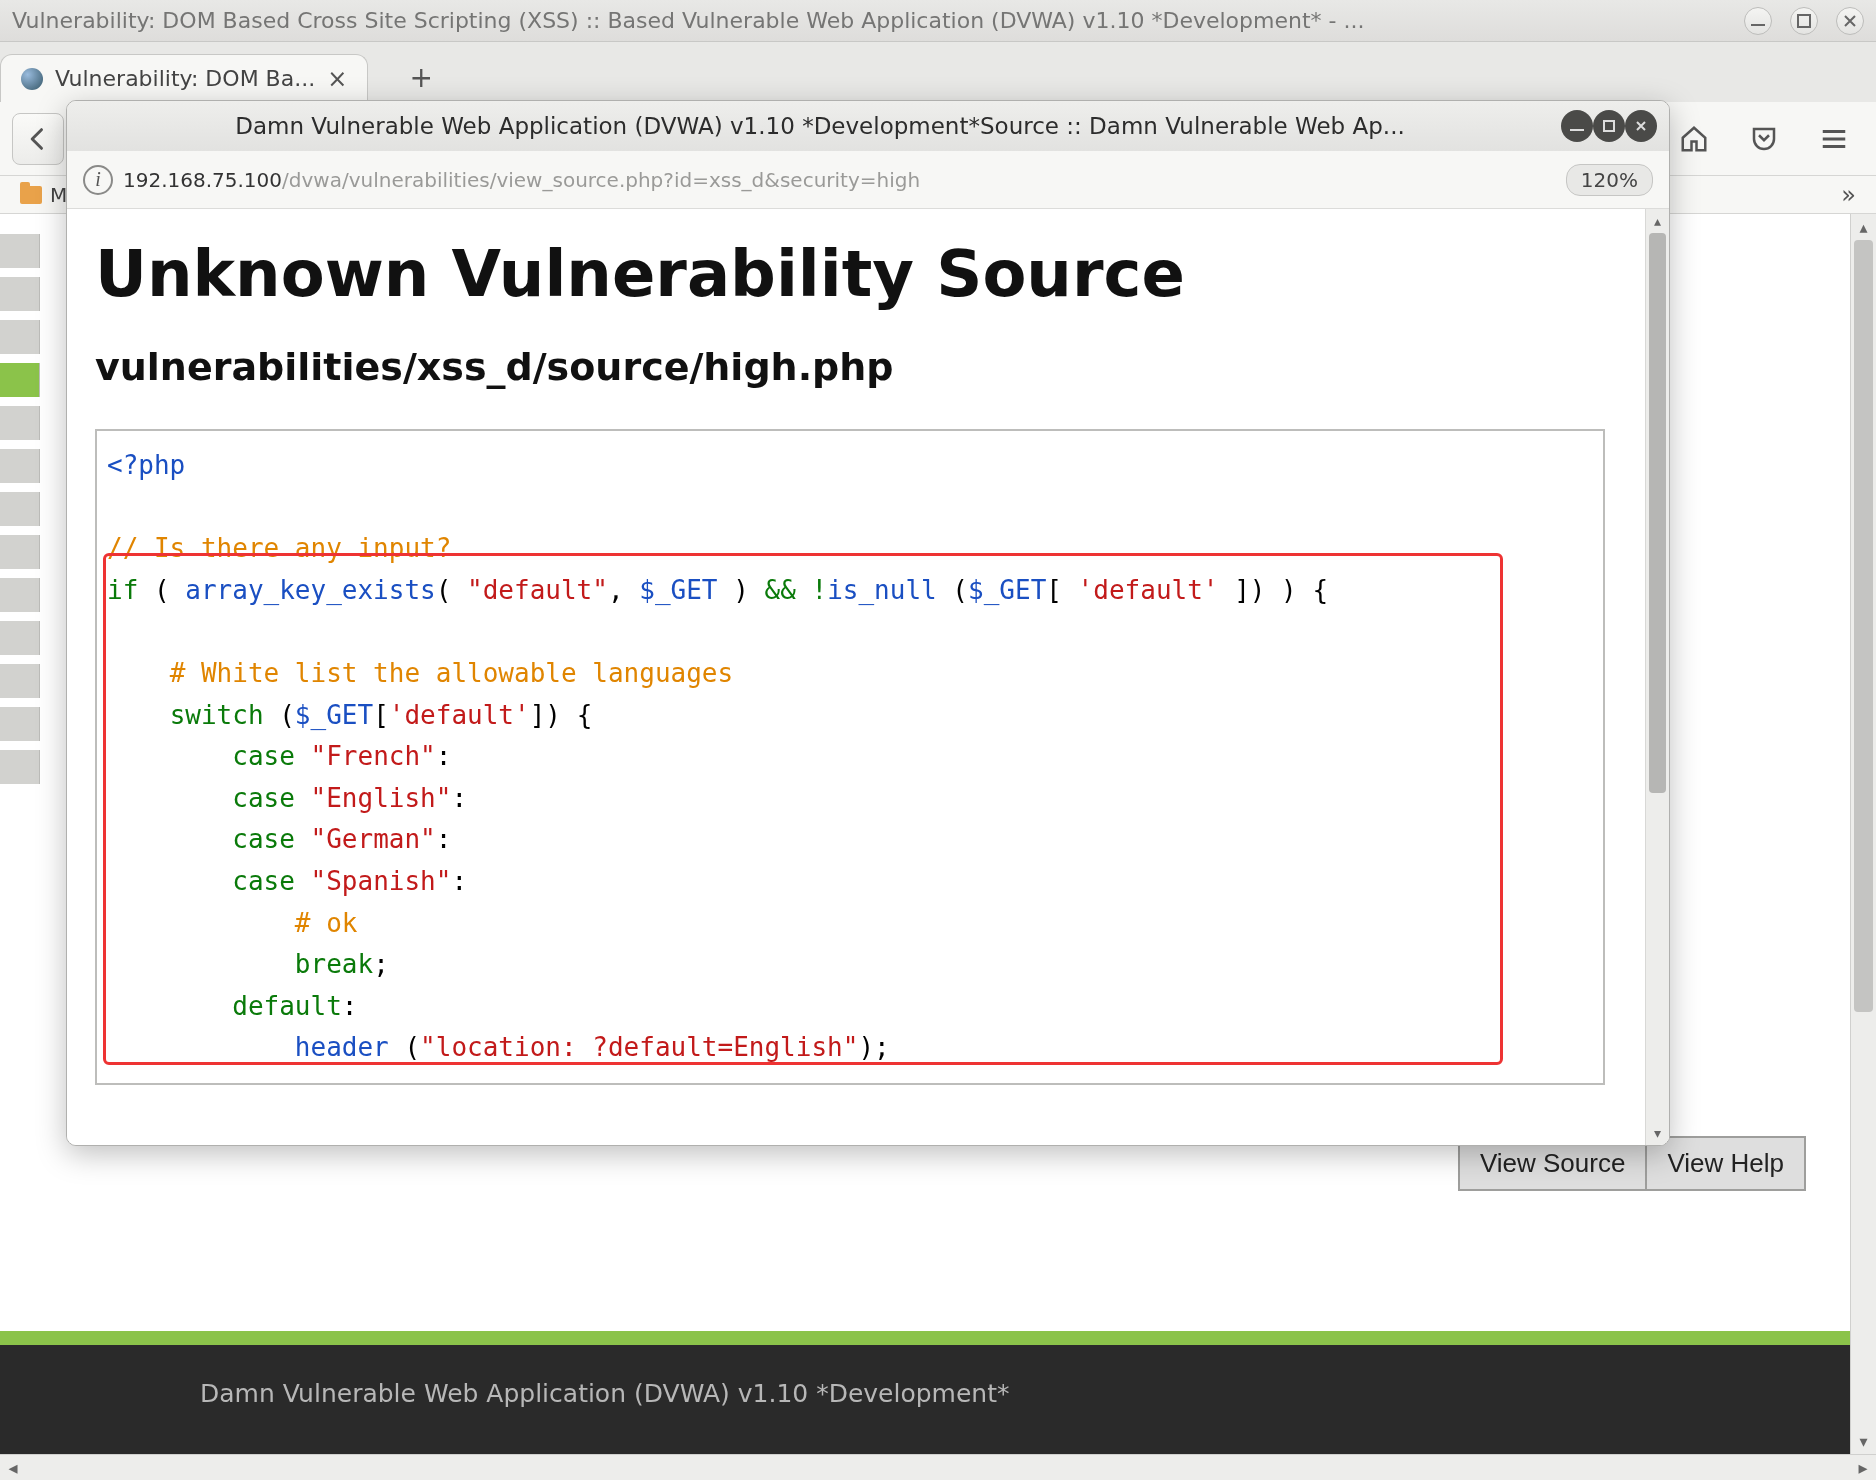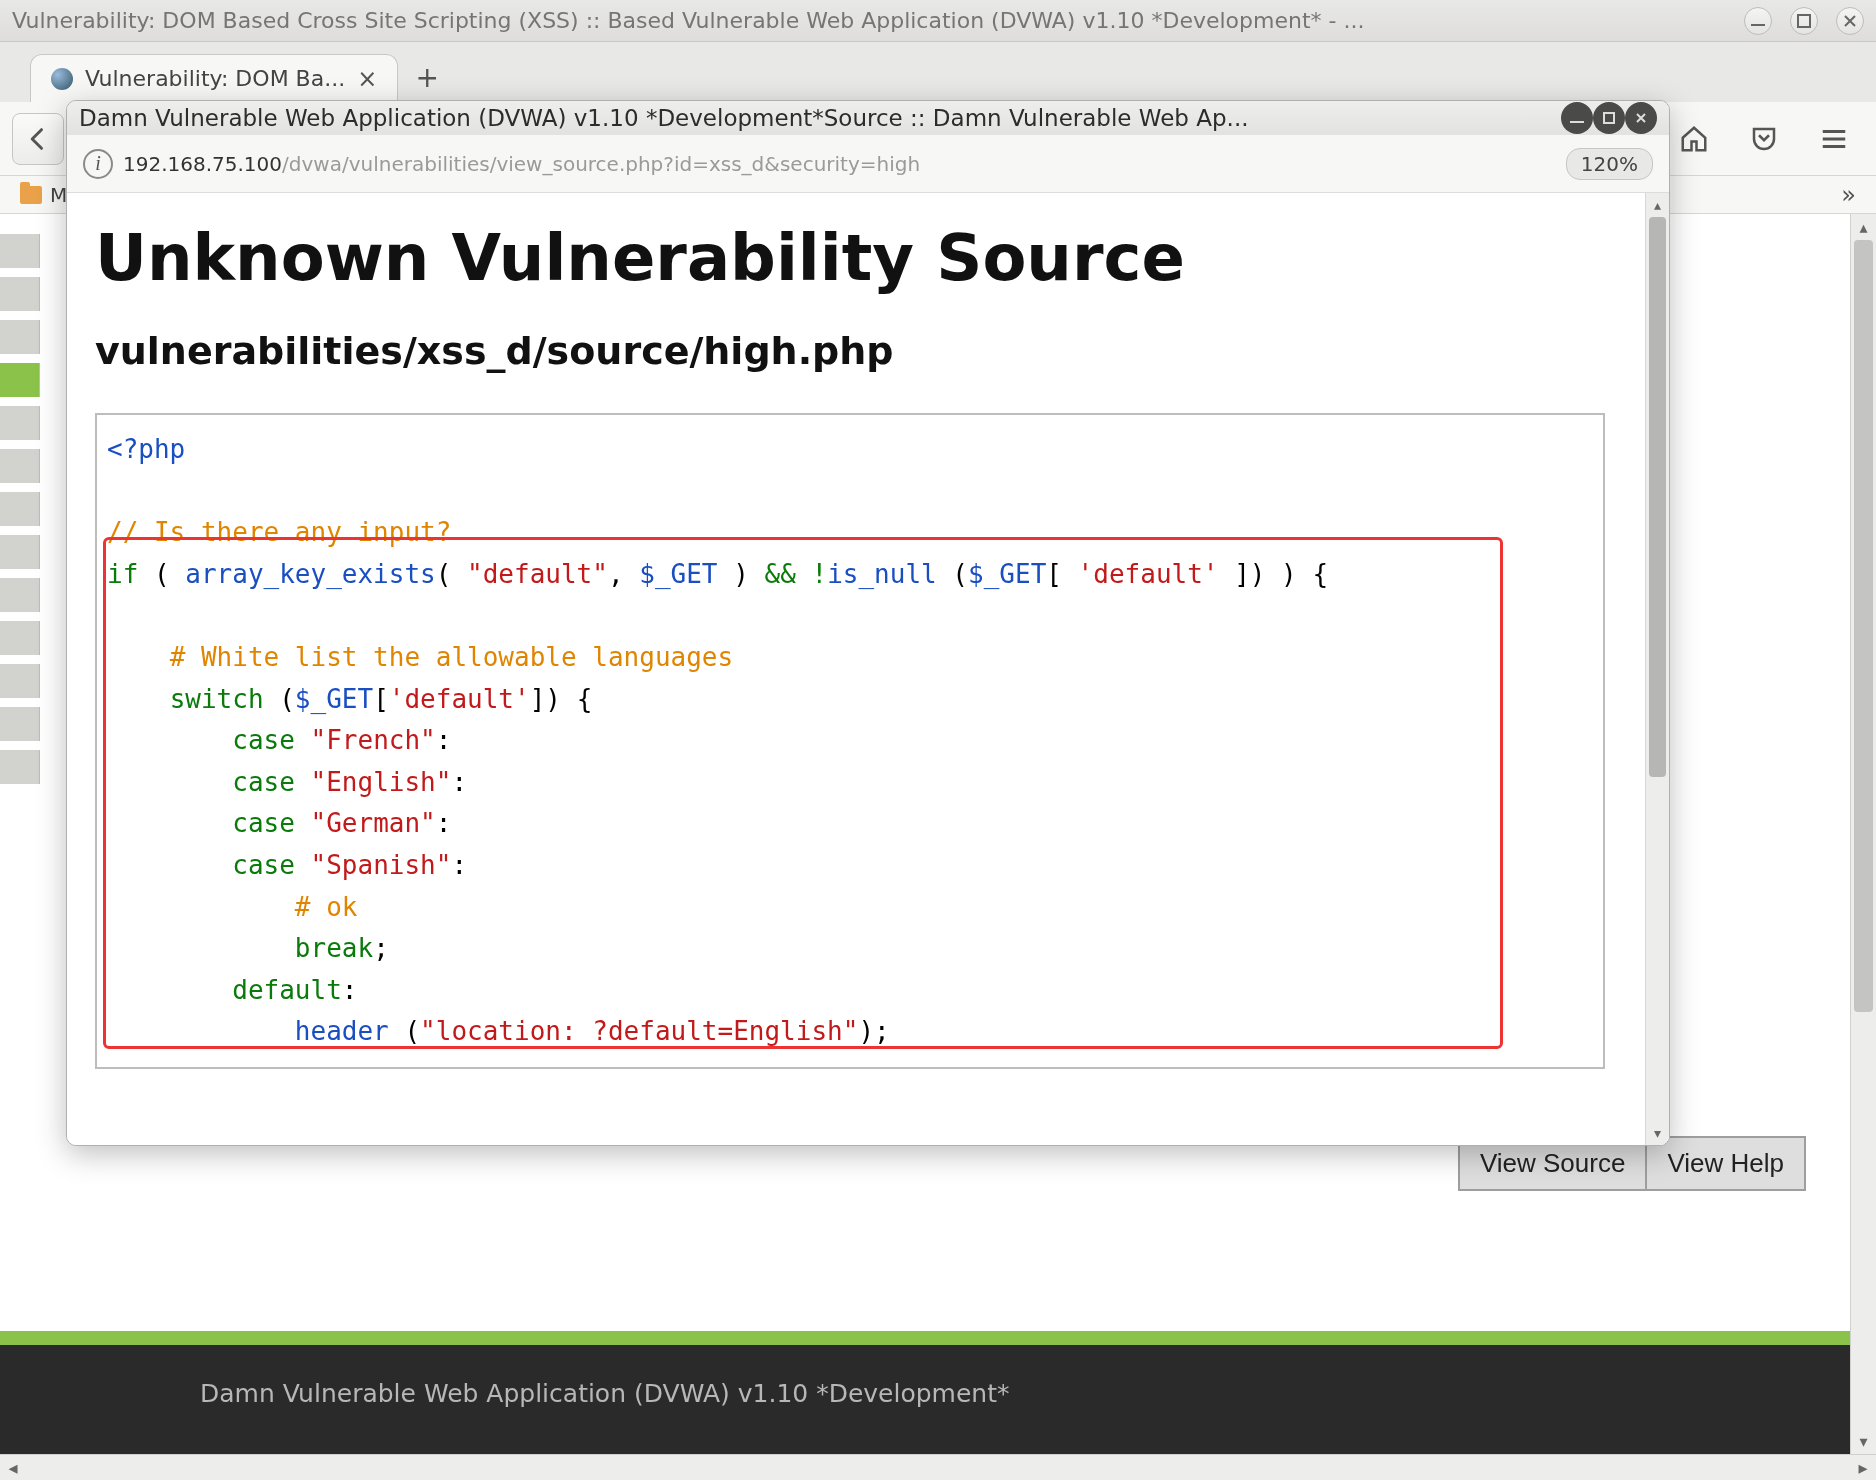--- a/index.html
+++ b/index.html
@@ -29,21 +29,21 @@
     background: linear-gradient(#f4f4f2,#e4e4e2);
     display:flex; align-items:center; justify-content:center;
     color:#666; font-size:16px;
   }
   .os-btn.round { border-radius: 50%; }
   
   .tabstrip {
     height: 60px;
     background: #e8e8e6;
     display:flex; align-items:flex-end;
-    padding-left: 30px;
+    gap: 24px;
   }
   .tab {
     background: #f7f7f5;
     border: 1px solid #c8c8c6;
     border-bottom: none;
     border-radius: 12px 12px 0 0;
     height: 48px;
     padding: 0 20px;
     display:flex; align-items:center; gap:12px;
     font-size: 22px;
@@ -162,25 +162,26 @@
     left: 66px; top: 100px;
     width: 1604px; height: 1046px;
     background:#f7f7f5;
     border:1px solid #b0b0ae;
     border-radius: 10px;
     box-shadow: 0 8px 30px rgba(0,0,0,.25);
     display:flex; flex-direction:column;
     overflow:hidden;
   }
   .popup-titlebar {
-    height:34px;
+    height:50px;
     display:flex;align-items:center;
     padding:0 12px;
     background:linear-gradient(#eeeeec,#e2e2e0);
     font-size:23px;color:#2c2c2c;
+    text-align:center;
   }
   .popup-title{flex:1;white-space:nowrap;overflow:hidden;text-overflow:ellipsis;font-weight:500;}
   .pwin-btn{width:32px;height:32px;border-radius:50%;background:#4a4a48;color:#e8e8e6;
     display:flex;align-items:center;justify-content:center;font-size:18px;}
   .popup-addrbar{
     height:58px;display:flex;align-items:center;padding:0 16px;gap:10px;
     background:#f7f7f5;border-bottom:1px solid #dcdcda;
   }
   .addr-info{
     width:30px;height:30px;border:2px solid #8a8a88;border-radius:50%;

